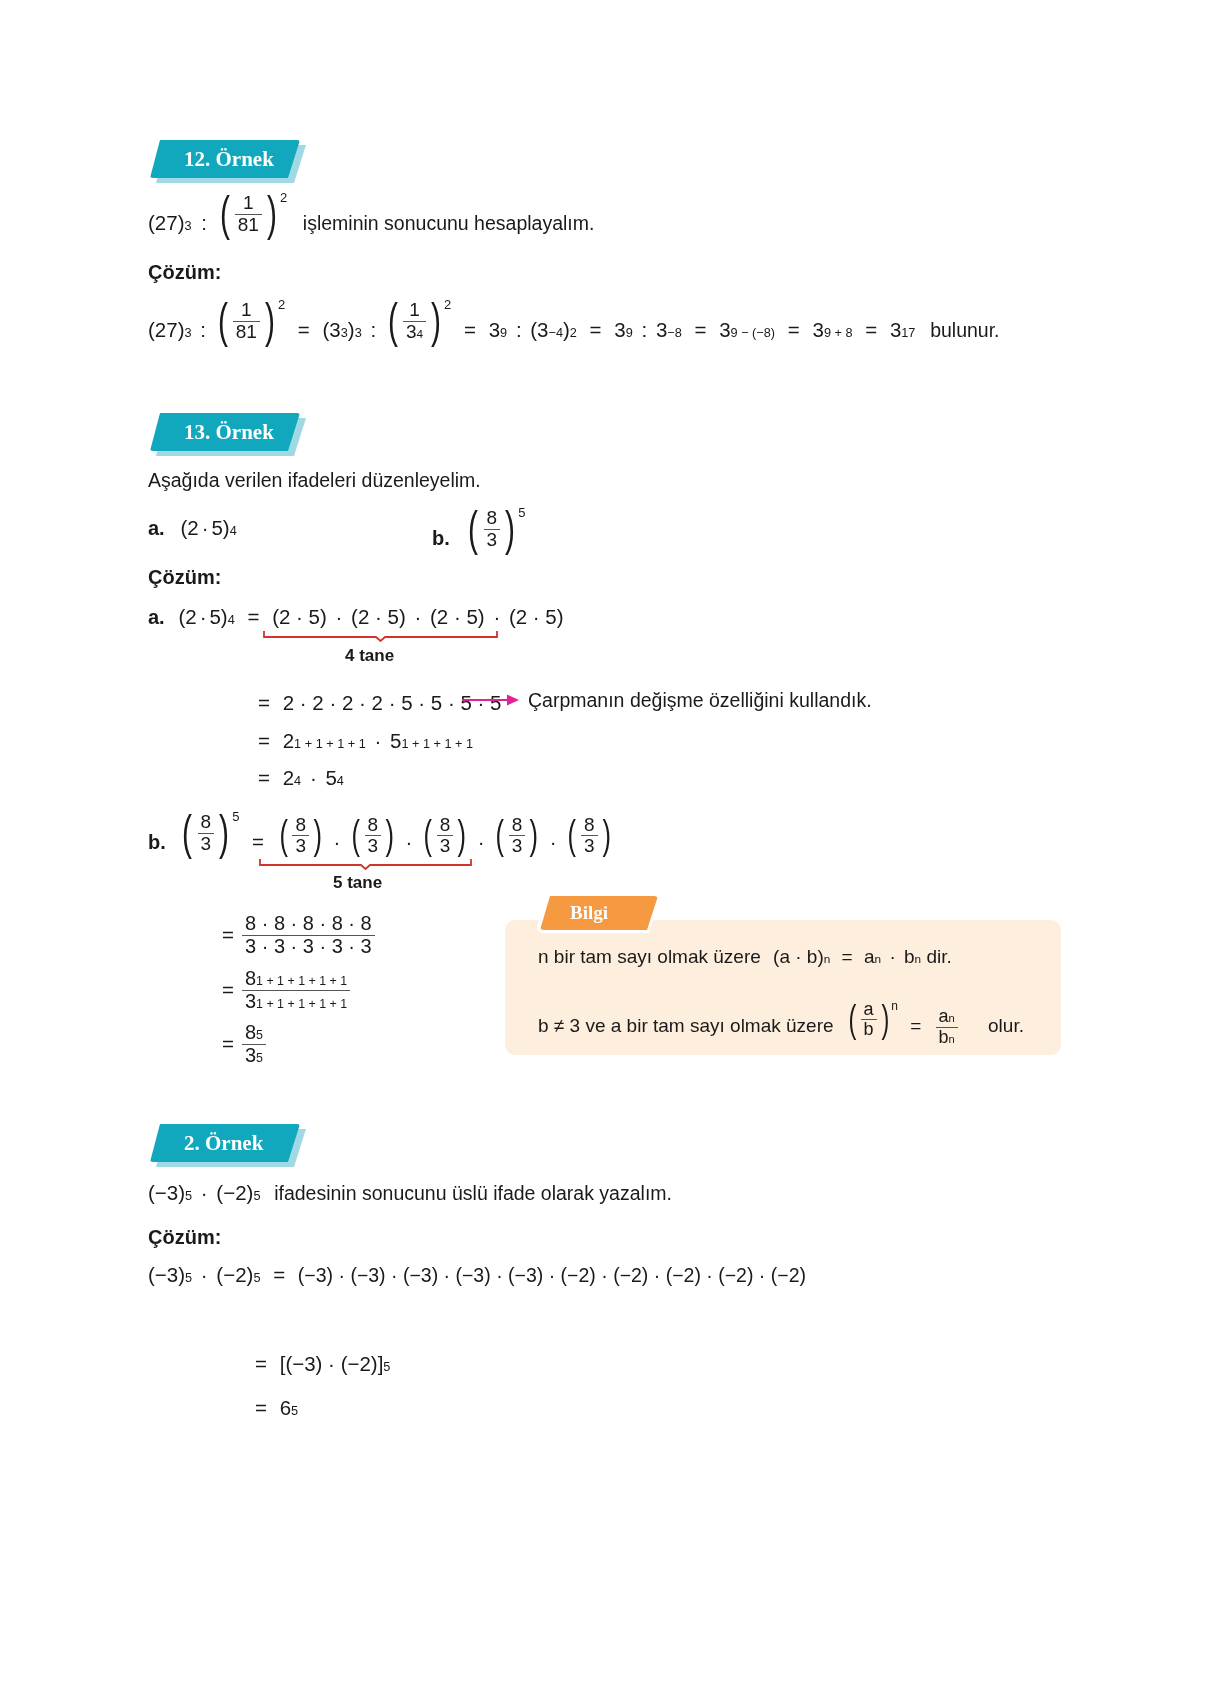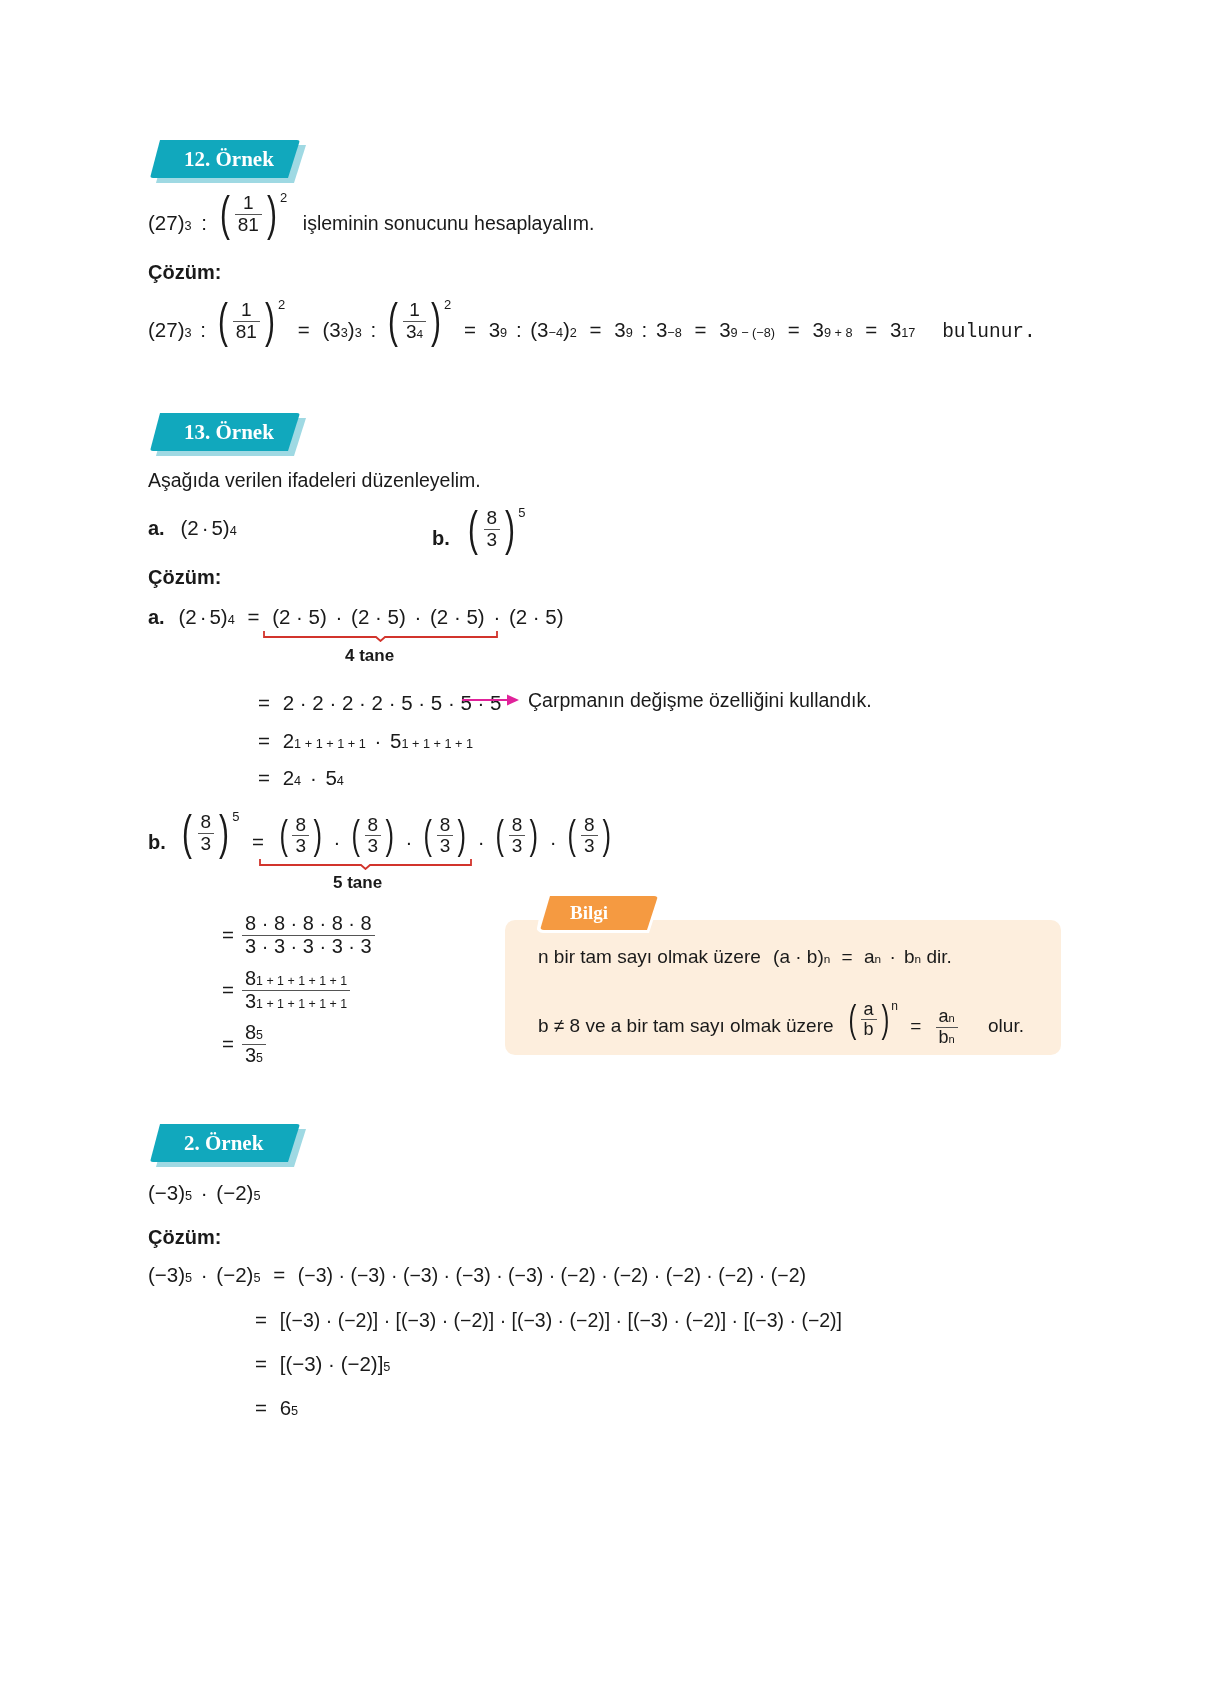--- a/index.html
+++ b/index.html
@@ -246,21 +246,21 @@
     <span class="rowb">
         <span>3</span>
         <sup class="e">9 + 8</sup>
       </span>
     <span class="row" style="margin:0 7px;">=</span>
 
     <span class="rowb">
         <span>3</span>
         <sup class="e">17</sup>
       </span>
-    <span class="row" style="margin-left:21px; font-size:19.5px;font-family:Liberation Mono, monospace;">bulunur.</span>
+    <span class="row" style="margin-left:9px; font-size:19.5px;">bulunur.</span>
   </div>
 
   <div class="ribbon-shadow" style="left:156px; top:418px; width:150px;"></div>
   <div class="ribbon" style="left:150px; top:413px; width:150px;">13. Örnek</div>
 
   <div class="txt" style="left:148px; top:468px;">Aşağıda verilen ifadeleri düzenleyelim.</div>
 
   <div class="txt math" style="left:148px; top:515px;">
     <span class="bold" style="margin-right:10px;">a.</span>
     <span class="rowb">
@@ -489,21 +489,21 @@
       </span>
     <span class="dot">·</span>
     <span class="rowb">
         <span>b</span>
         <sup class="e">n</sup>
       </span>
     <span class="row">dir.</span>
   </div>
 
   <div class="bilgi-line" style="left:538px; top:1000px;">
-    <span class="row" style="margin-right:7px;">b ≠ 8 ve a bir tam sayı olmak üzere</span>
+    <span class="row" style="margin-right:7px;">b ≠ 3 ve a bir tam sayı olmak üzere</span>
     <span class="row">
         <span class="paren sm">
           <span class="pl">(</span>
       <span class="frac" style="font-size:18px;">
         <span class="num">a</span>
         <span class="den">b</span>
       </span>
     <span class="pr">)</span>
         </span>
         <sup class="e" style="font-size:12px; position:relative; top:-14px;">n</sup>
@@ -528,42 +528,39 @@
   <div class="txt math" style="left:148px; top:1180px;">
     <span class="rowb">
         <span>(−3)</span>
         <sup class="e">5</sup>
       </span>
     <span class="dot">·</span>
     <span class="rowb">
         <span>(−2)</span>
         <sup class="e">5</sup>
       </span>
+    <span class="row" style="margin-left:8px; font-size:19.5px;">ifadesinin sonucunu üslü ifade olarak yazalım.</span>
   </div>
 
   <div class="txt bold" style="left:148px; top:1225px;">Çözüm:</div>
 
   <div class="txt math" style="left:148px; top:1262px;">
     <span class="rowb">
         <span>(−3)</span>
         <sup class="e">5</sup>
       </span>
     <span class="dot">·</span>
     <span class="rowb">
         <span>(−2)</span>
         <sup class="e">5</sup>
       </span>
     <span class="row" style="margin:0 7px;">=</span>
     <span class="row" style="font-size:19.5px;">(−3) · (−3) · (−3) · (−3) · (−3) · (−2) · (−2) · (−2) · (−2) · (−2)</span>
   </div>
 
-  <div class="txt math" style="left:255px; top:1307px;">
-    <span class="row" style="margin-right:7px;">=</span>
-    <span class="row" style="font-size:19.5px;">[(−3) · (−2)] · [(−3) · (−2)] · [(−3) · (−2)] · [(−3) · (−2)] · [(−3) · (−2)]</span>
-  </div>
 
   <div class="txt math" style="left:255px; top:1351px;">
     <span class="row" style="margin-right:7px;">=</span>
     <span class="rowb">
         <span>[(−3) · (−2)]</span>
         <sup class="e">5</sup>
       </span>
   </div>
 
   <div class="txt math" style="left:255px; top:1395px;">

